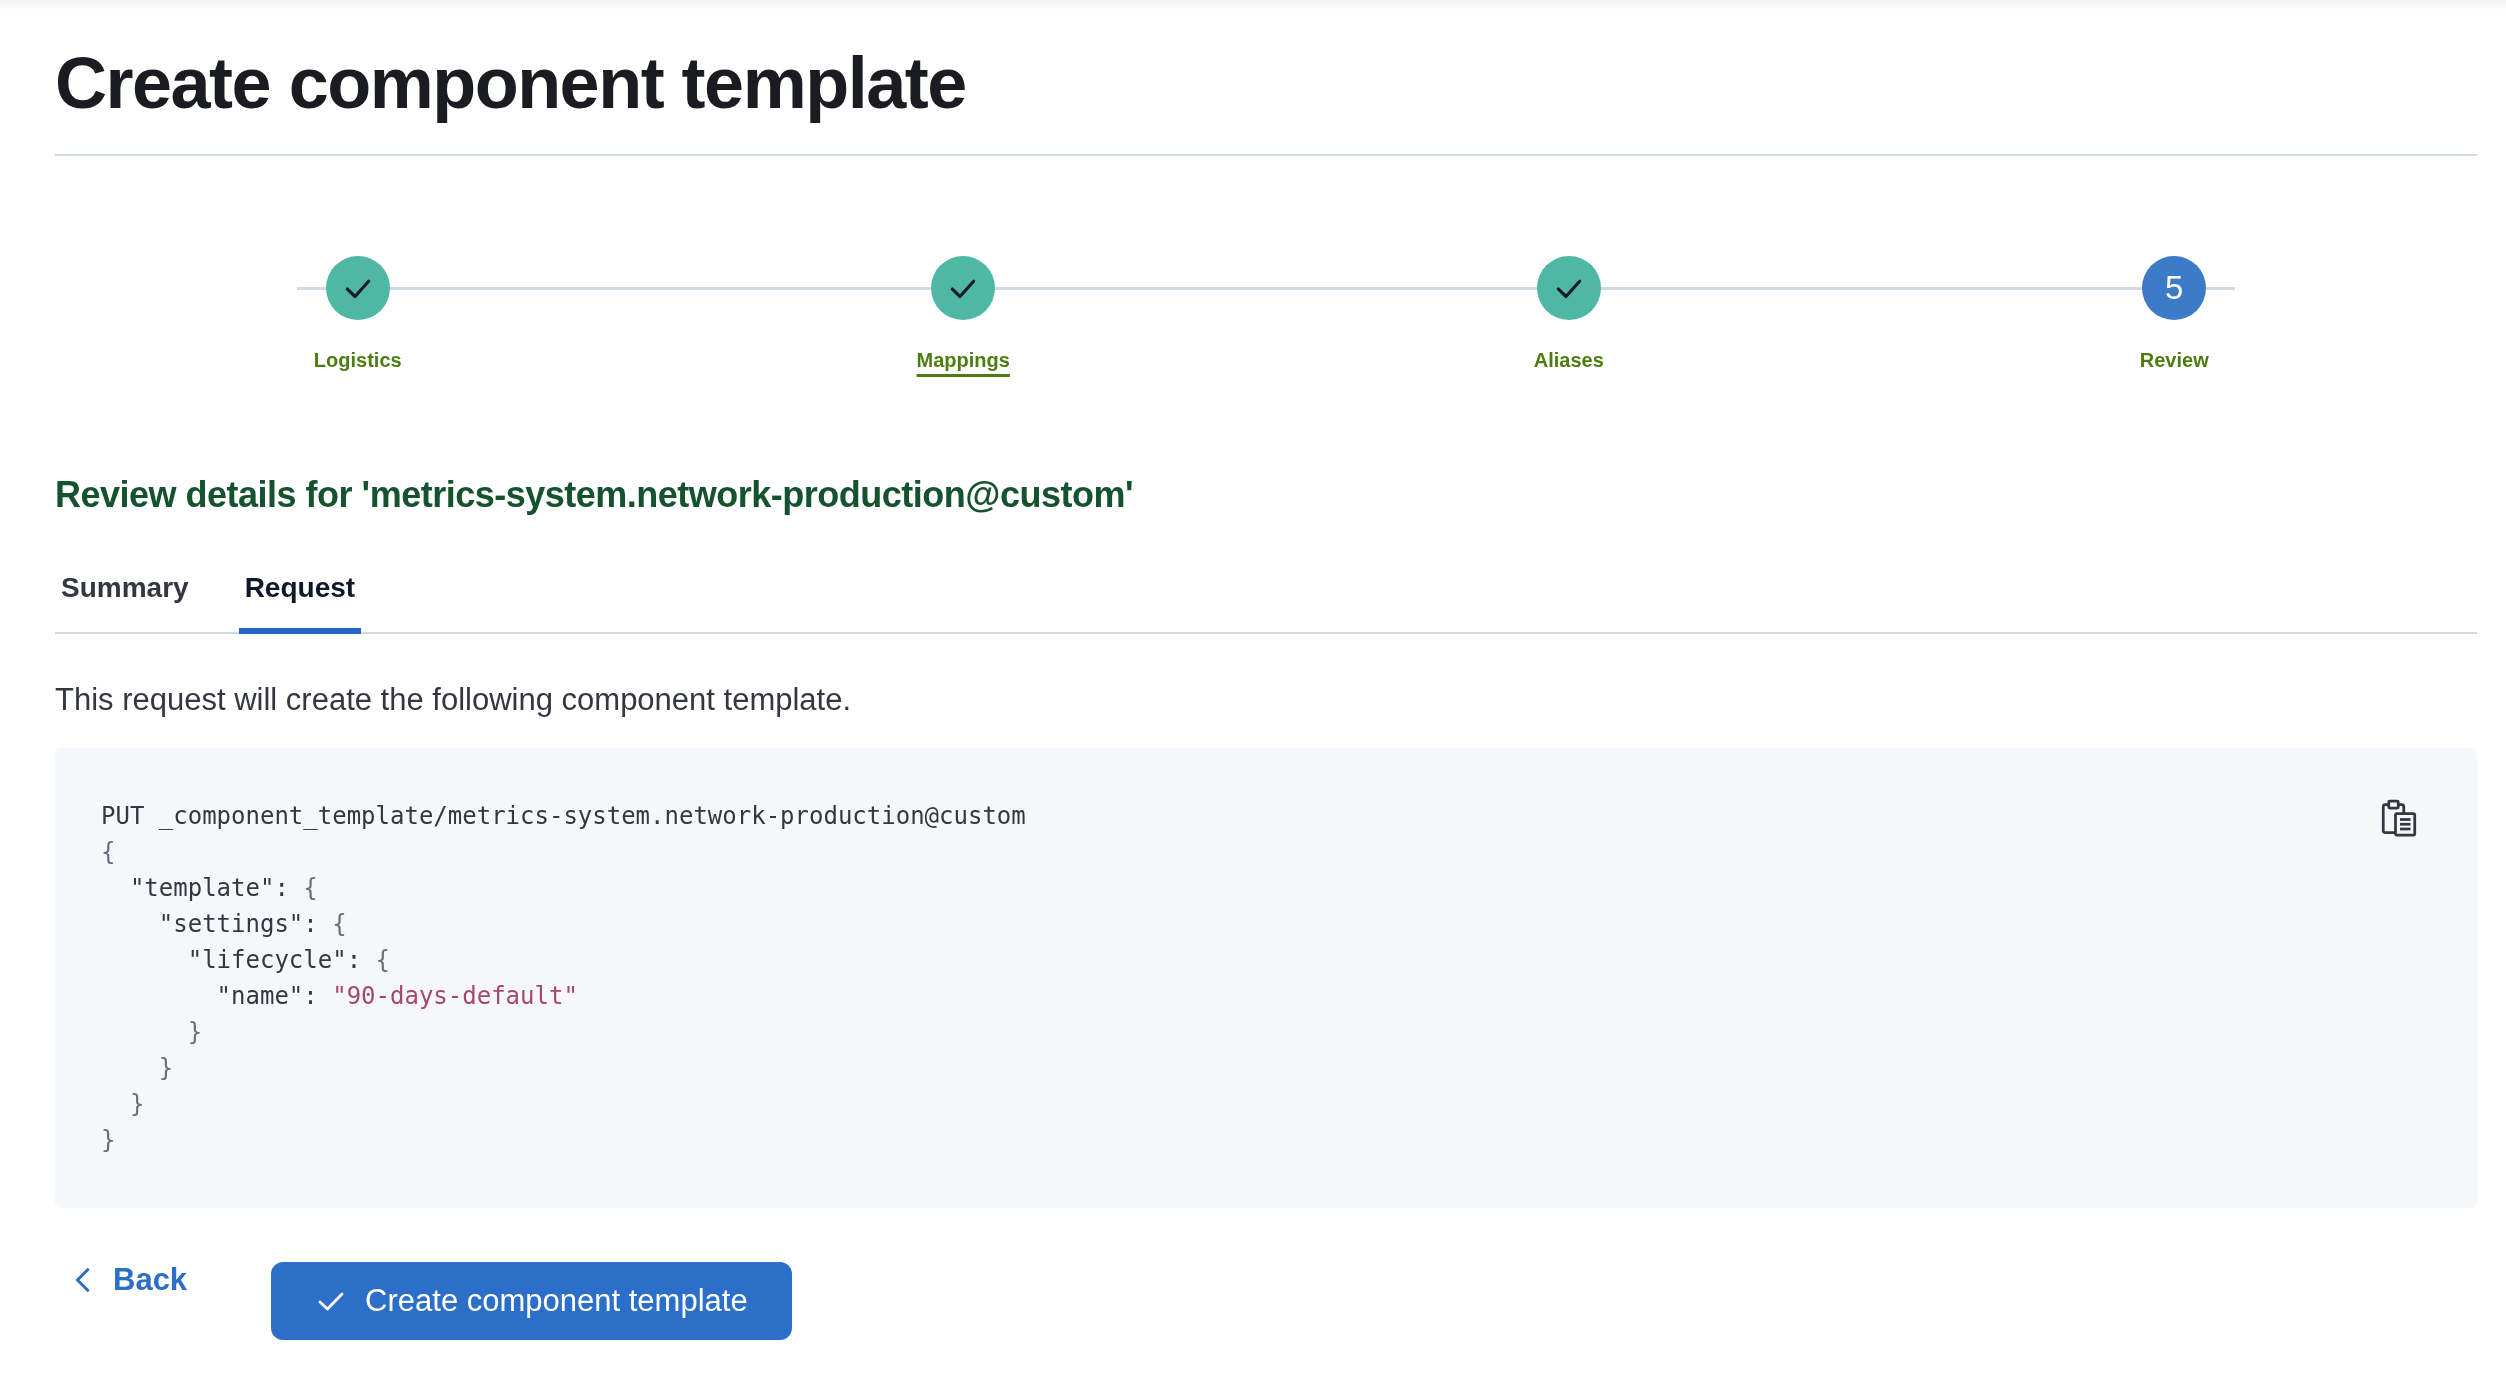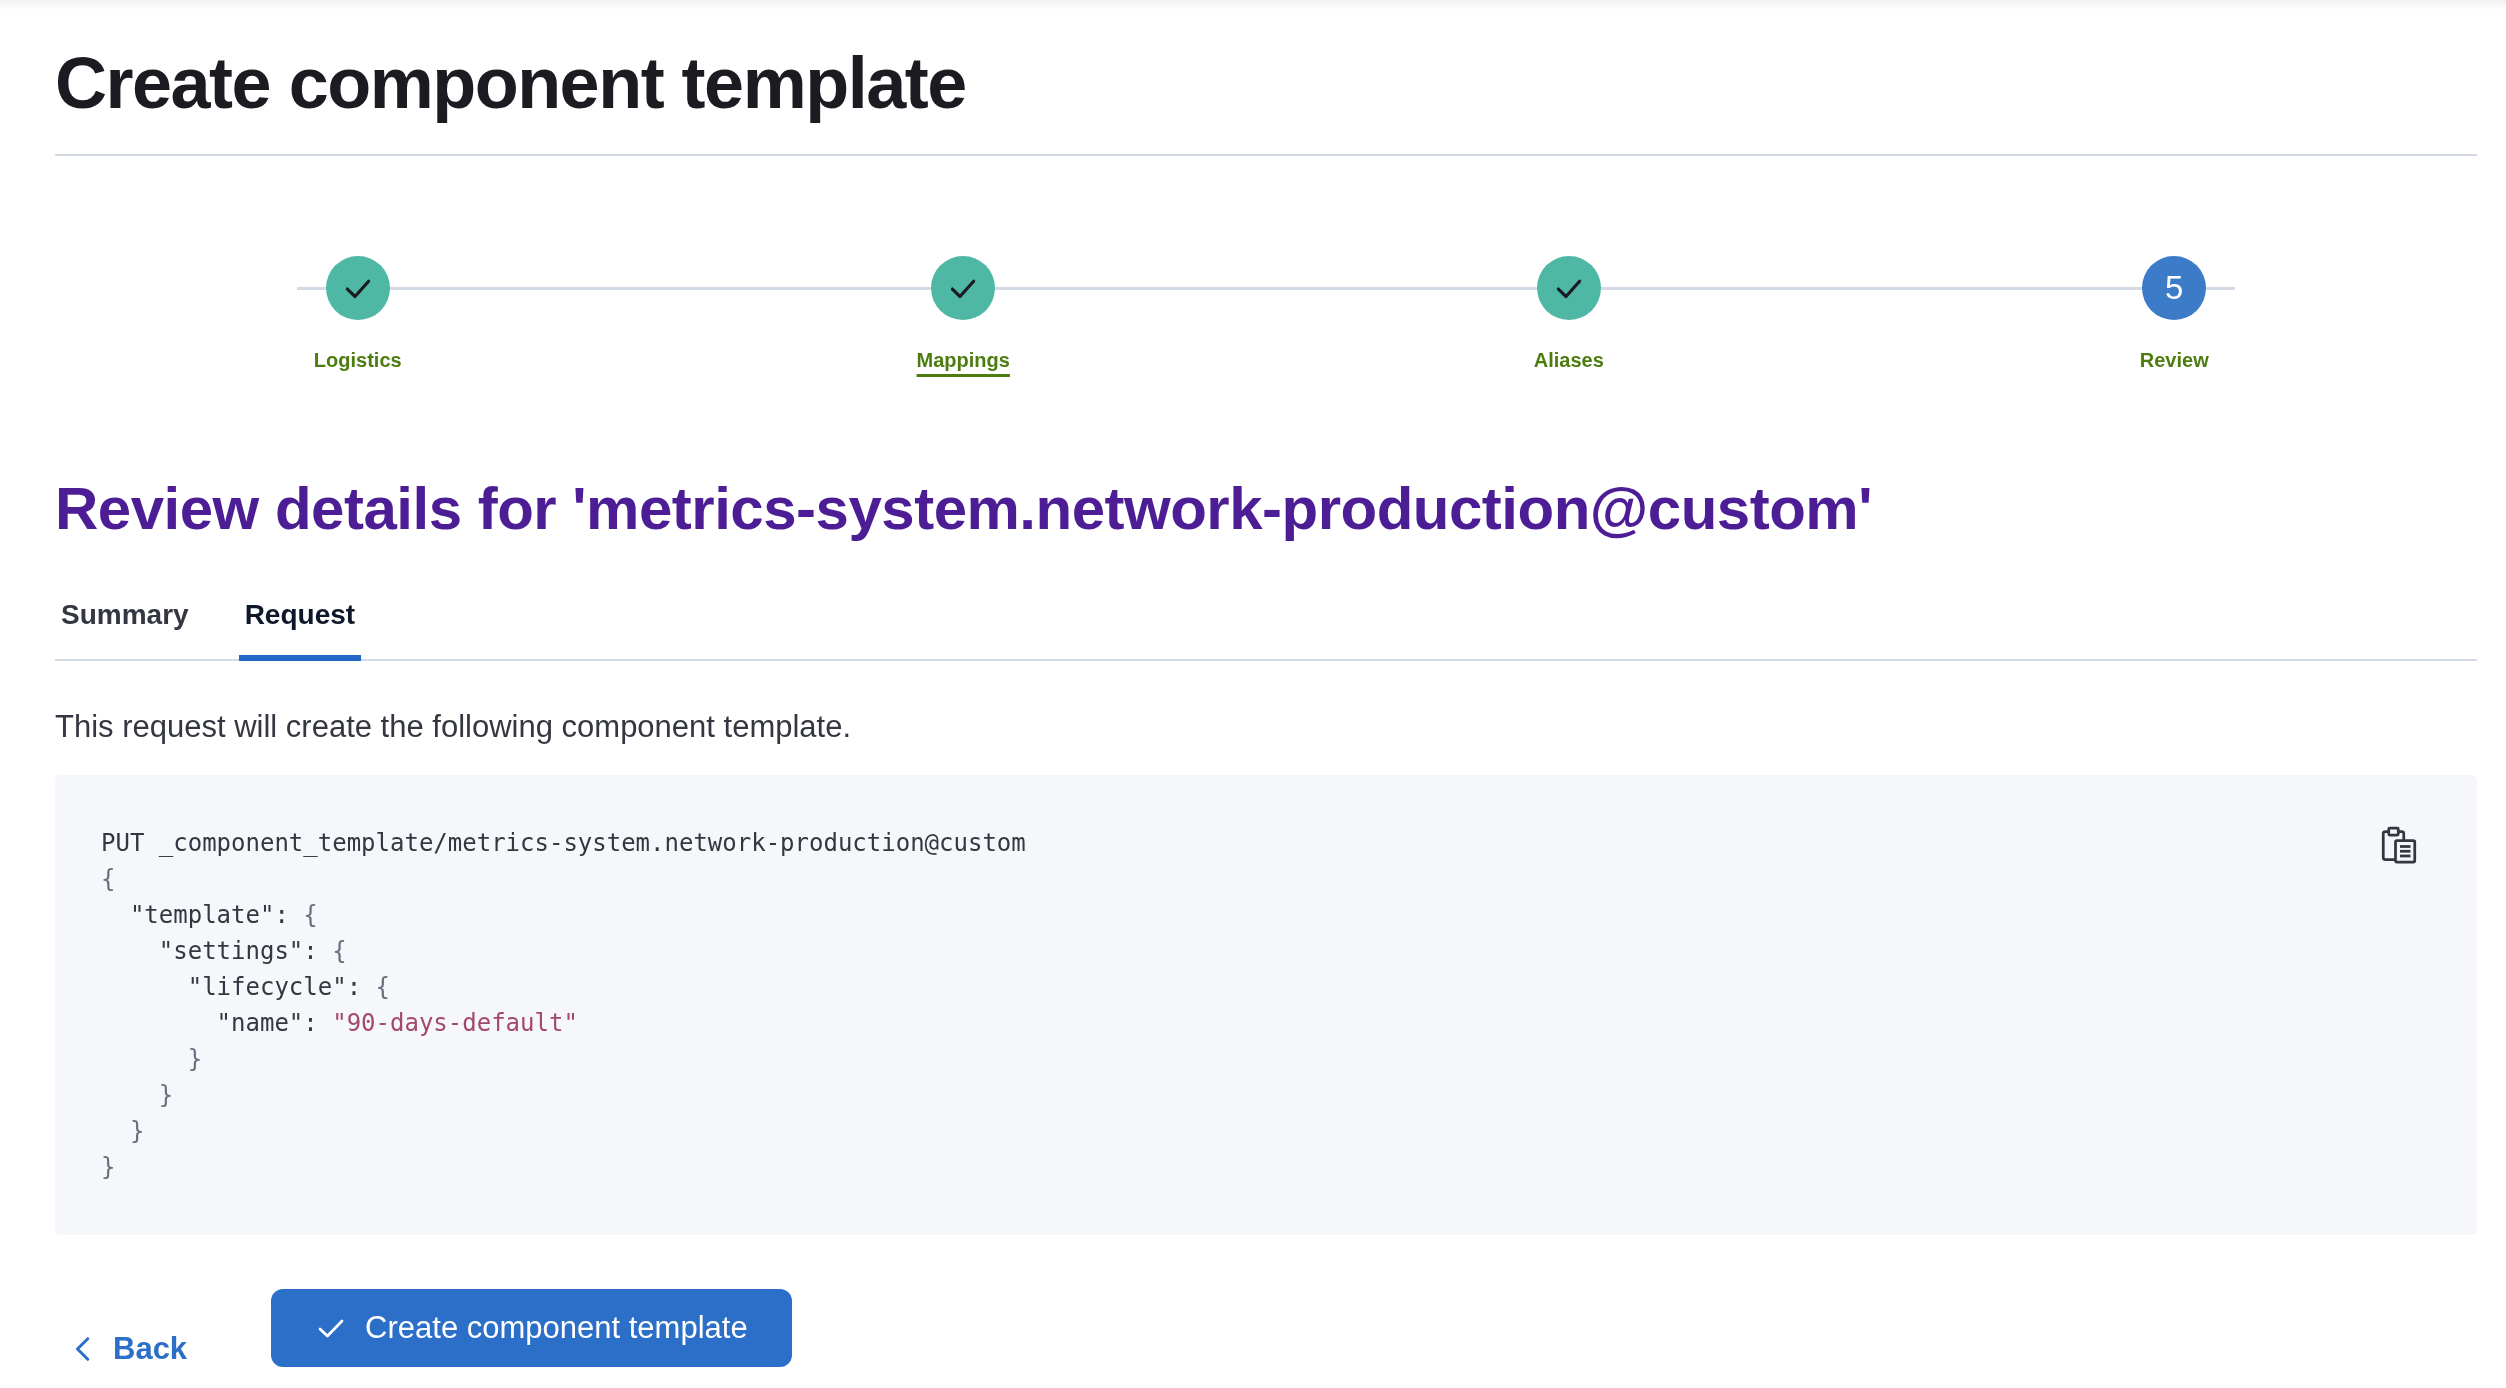--- a/index.html
+++ b/index.html
@@ -59,24 +59,24 @@
     font-size: 20px;
     font-weight: 700;
     line-height: 40px;
     color: #4d7c0f;
   }
   .step-label.underlined { text-decoration: underline; text-decoration-thickness: 3px; text-underline-offset: 7px; text-align: center; }
 
   
   h2.review-heading {
     margin-top: 94px;
-    font-size: 60px;
+    font-size: 36px;
     font-weight: 700;
     letter-spacing: -0.5px;
-    color: #4c1d95;
+    color: #14532d;
   }
 
   .tabs {
     margin-top: 52px;
     position: relative;
     display: flex;
     gap: 44px;
     border-bottom: 2px solid #d3dae6;
   }
   .tab {
@@ -129,21 +129,21 @@
     background: transparent;
     border: none;
     cursor: pointer;
     padding: 0;
   }
 
   
   .footer {
     margin-top: 54px;
     display: flex;
-    align-items: flex-end;
+    align-items: flex-start;
   }
   .back-btn {
     display: inline-flex;
     align-items: center;
     gap: 14px;
     color: #2b6fc8;
     font-size: 31px;
     font-weight: 600;
     cursor: pointer;
     padding: 0 20px 0 14px;

